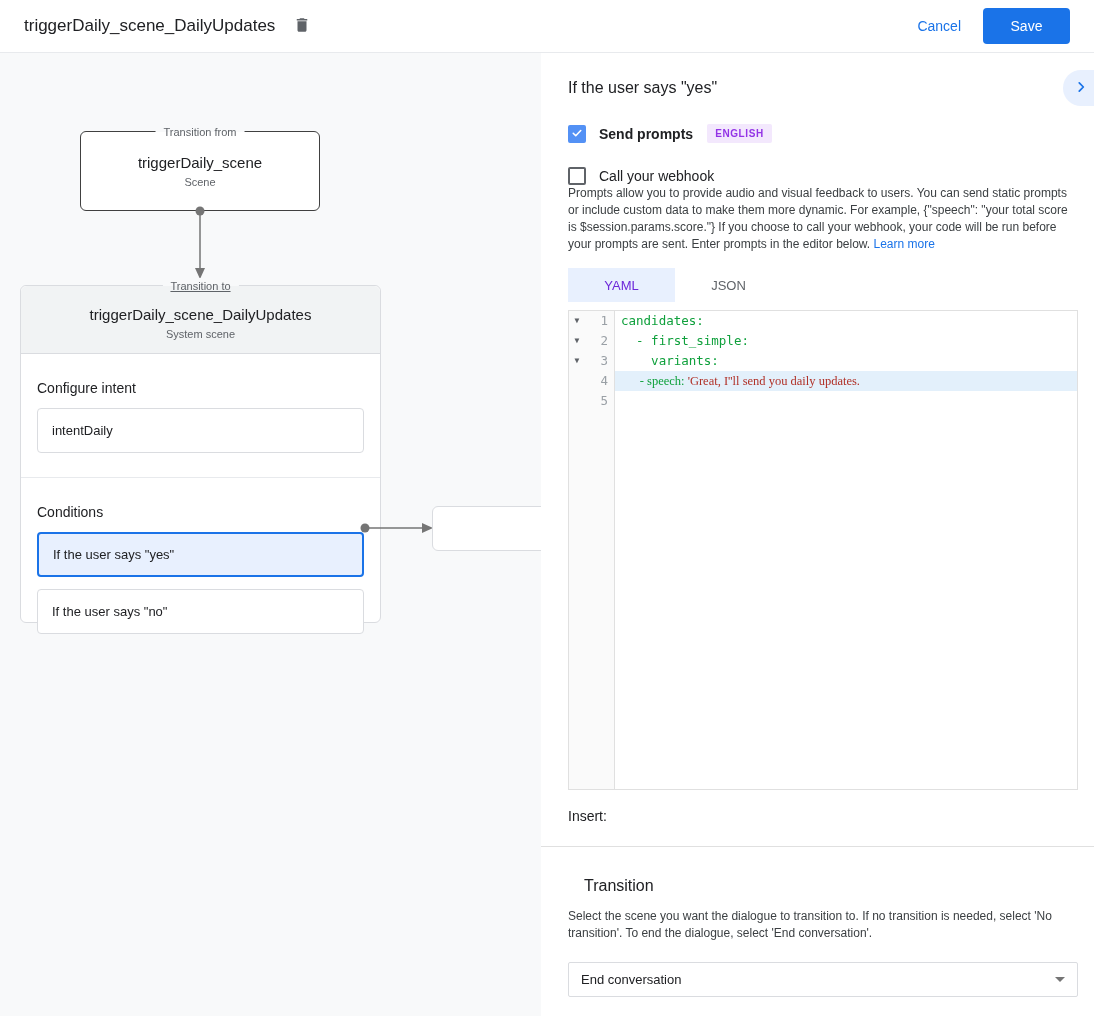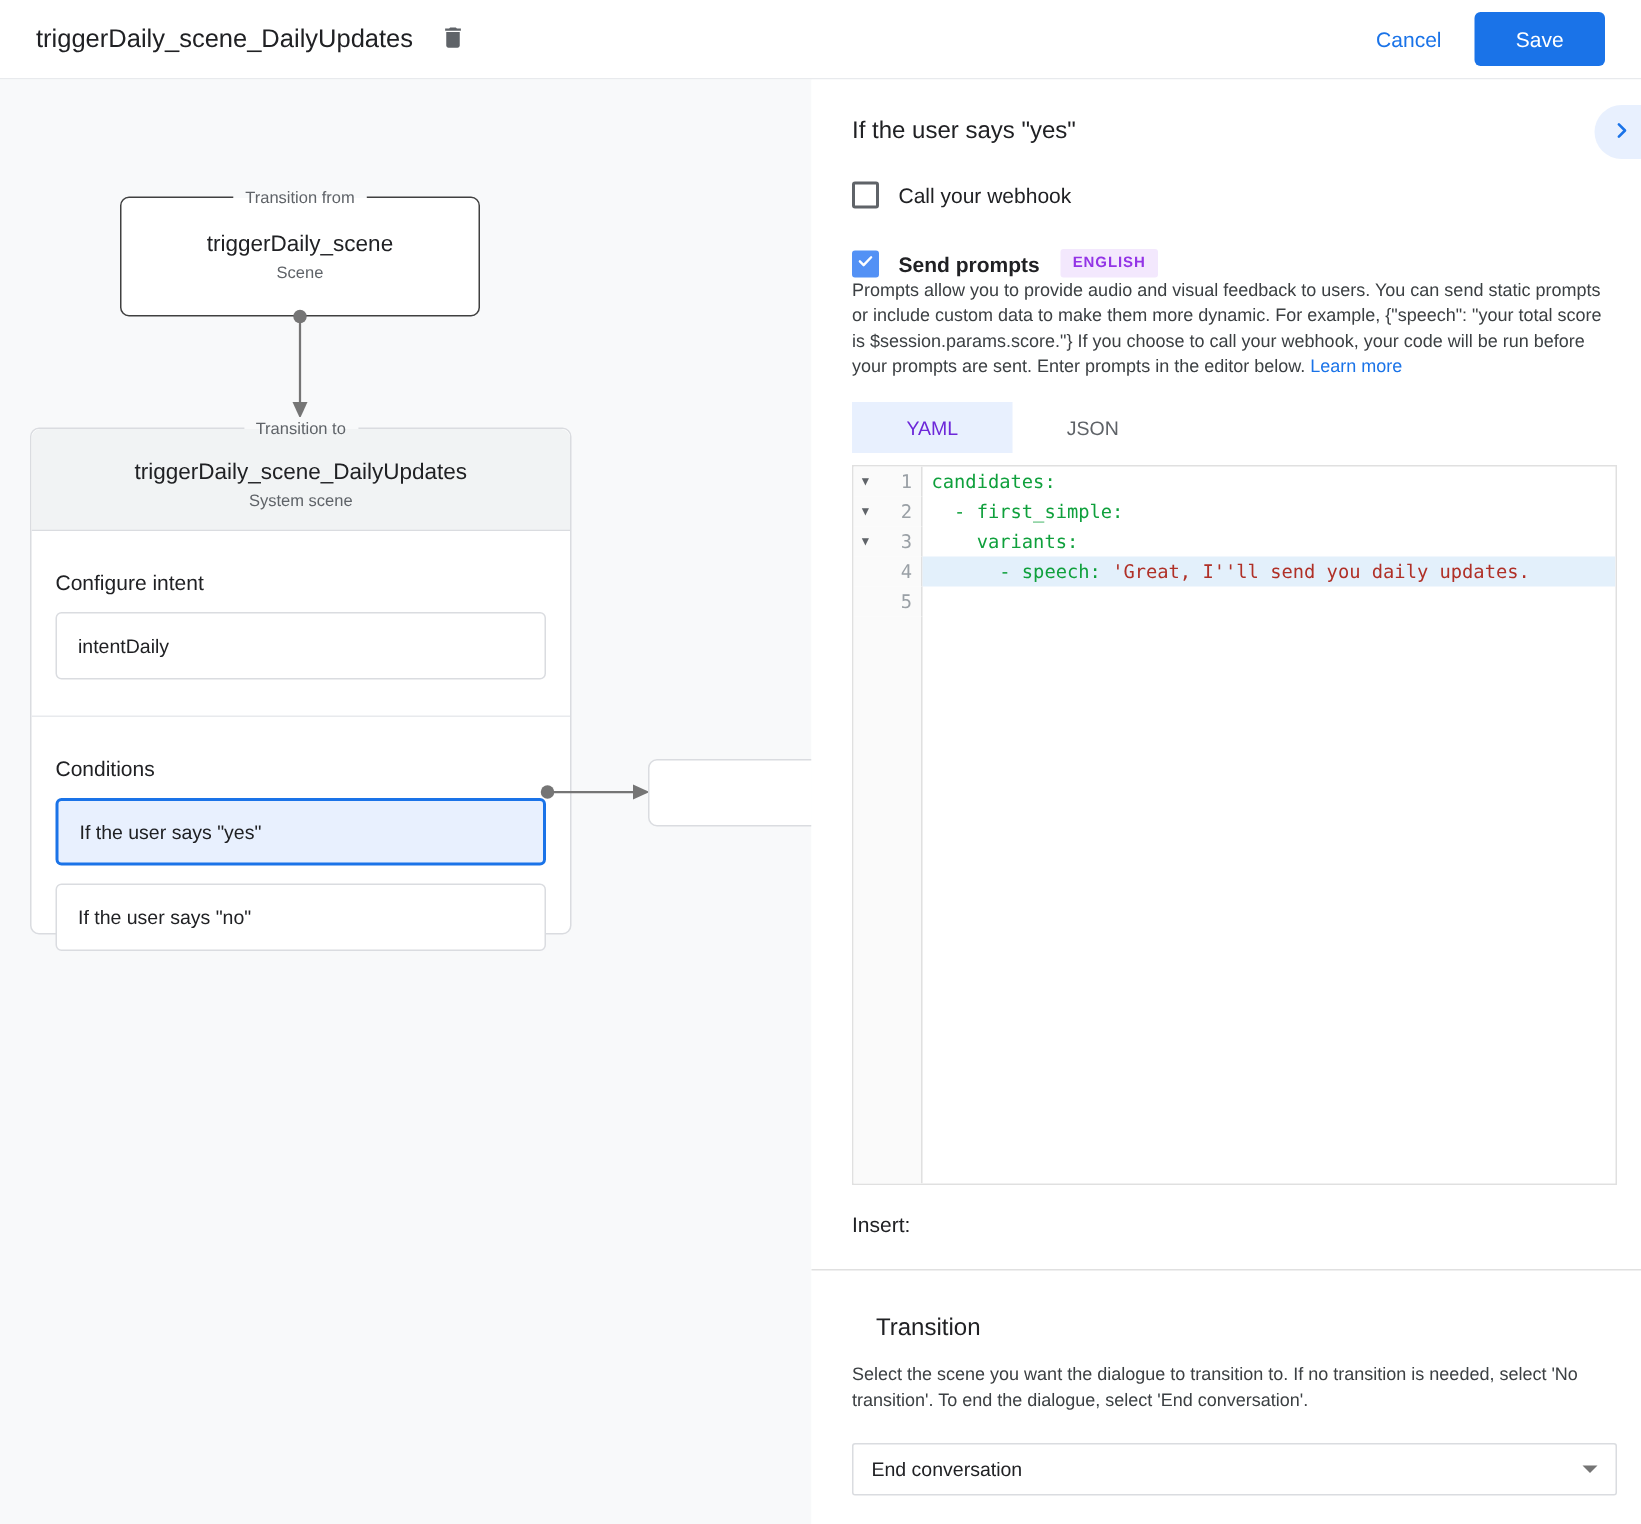--- a/index.html
+++ b/index.html
@@ -25,21 +25,21 @@
   .detail-panel { flex:1; background:#fff; position:relative;
                   padding:26px 16px 0 27px; }
 
   
   .node { position:absolute; background:#fff; border:1px solid #404040;
           border-radius:6px; }
   .node-legend { position:absolute; top:-8px; left:50%; transform:translateX(-50%);
                  font-size:11px; color:#5f6368; padding:0 8px; white-space:nowrap;
                  line-height:16px; }
   .legend-on-panel { background:linear-gradient(#f8f9fa 50%, #ffffff 50%); }
-  .legend-on-gray  { background:linear-gradient(#f8f9fa 50%, #f1f3f4 50%); }
+  .legend-on-gray  { background:linear-gradient(#f8f9fa 50%, #f1f3f4 50%);text-decoration:underline; }
   .from-box { left:80px; top:78px; width:240px; height:80px; }
   .from-box .node-title { margin-top:22px; text-align:center; font-size:15px; }
   .node-sub { text-align:center; font-size:11px; color:#5f6368; margin-top:5px; }
 
   .to-card { left:20px; top:232px; width:361px; height:338px; background:#fff;
              border:1px solid #dadce0; border-radius:6px; position:absolute; }
   .to-card-header { background:#f1f3f4; border-bottom:1px solid #dadce0;
                     border-radius:6px 6px 0 0; padding:20px 10px 13px; }
   .to-card-header .node-title { text-align:center; font-size:15px; }
   .card-section-label { font-size:14px; color:#202124; margin:26px 16px 12px; }
@@ -88,21 +88,21 @@
             font-family:"DejaVu Sans Mono", monospace; font-size:12.5px;
             overflow:hidden; }
   .ed-line { display:flex; height:20px; line-height:20px; flex:none; }
   .ed-gutter { width:46px; flex:none; background:#fafafa;
                border-right:1px solid #e0e0e0; display:flex; }
   .ed-fold { width:16px; font-size:8px; color:#5f6368; text-align:center;
              cursor:pointer; }
   .ed-num { flex:1; text-align:right; padding-right:6px; color:#9aa0a6; }
   .ed-code { flex:1; padding-left:6px; white-space:pre; overflow:hidden;
              color:#444; cursor:text; }
-  .ed-code.hl { background:#e3f0fb; }
+  .ed-code.hl { background:#e3f0fb;font-family:Liberation Serif, serif; }
   .tok-key { color:#0fa03c; }
   .tok-string { color:#b03027; }
   .ed-filler { flex:1; display:flex; }
   .ed-filler .ed-gutter { height:100%; }
 
   
   .insert-row { margin-top:18px; display:flex; align-items:center; }
   .insert-label { font-size:14px; color:#202124; margin-right:11px; }
   .chip { border:1px solid #80868b; border-radius:14px; background:#fff;
           padding:5px 15px; font-size:13px; color:#3c4043; margin-right:11px;
@@ -184,37 +184,37 @@
     <div class="panel-title">If the user says "yes"</div>
 
     <button class="collapse-btn">
       <span>
         <svg width="14" height="14" viewBox="0 0 24 24" fill="none" stroke="#1a73e8" stroke-width="3" stroke-linecap="round" stroke-linejoin="round">
           <polyline points="9 5 16 12 9 19"></polyline>
         </svg>
       </span>
     </button>
 
-    <div class="check-row">
-      <div class="checkbox"></div>
-      <span class="check-label" style="font-weight:500;">Call your webhook</span>
-    </div>
-
     <div class="check-row" style="margin-top:27px;">
       <div class="checkbox checked">
         <span>
           <svg width="12" height="12" viewBox="0 0 24 24" fill="none" stroke="#fff" stroke-width="3.2" stroke-linecap="round" stroke-linejoin="round">
             <polyline points="4.5 12.5 9.5 17.5 19.5 7"></polyline>
           </svg>
         </span>
       </div>
       <span class="check-label">Send prompts</span>
       <span class="lang-badge">ENGLISH</span>
     </div>
 
+    <div class="check-row">
+      <div class="checkbox"></div>
+      <span class="check-label" style="font-weight:500;">Call your webhook</span>
+    </div>
+
     <p class="desc"><span>Prompts allow you to provide audio and visual feedback to users. You can send static prompts or include custom data to make them more dynamic. For example, {"speech": "your total score is $session.params.score."} If you choose to call your webhook, your code will be run before your prompts are sent. Enter prompts in the editor below. </span><a class="link">Learn more</a></p>
 
     <div class="tabs">
       <div class="tab active">YAML</div>
       <div class="tab">JSON</div>
     </div>
 
     <div class="editor" id="editor">
         <div class="ed-line">
           <div class="ed-gutter">

